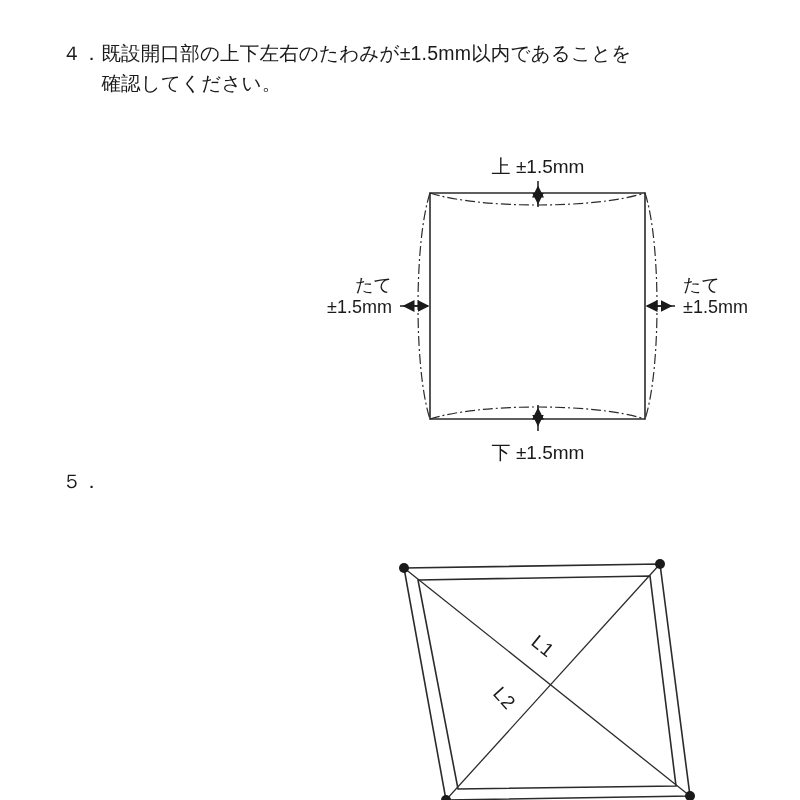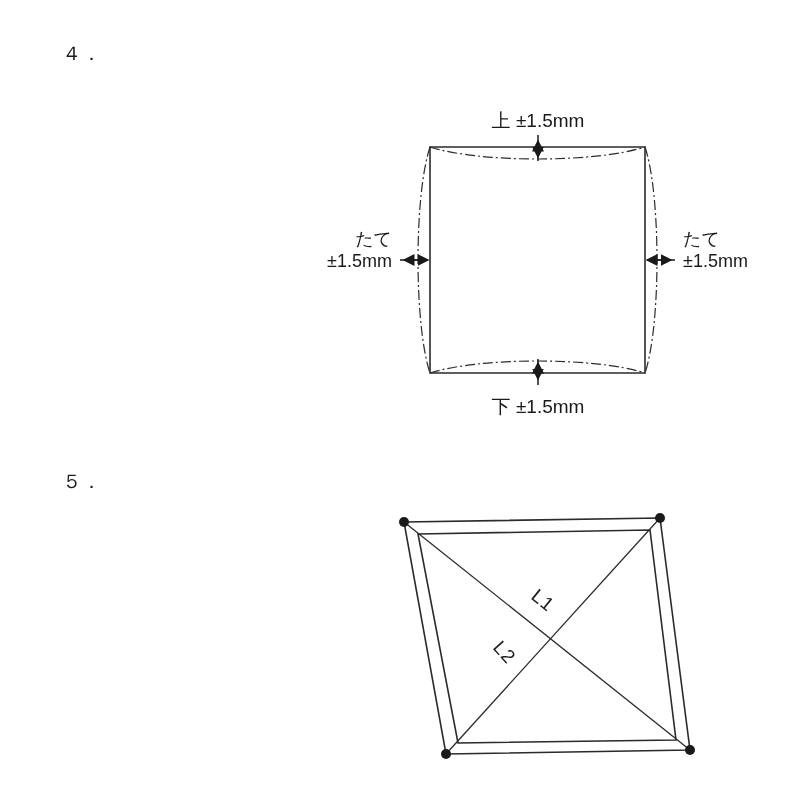--- a/index.html
+++ b/index.html
@@ -45,20 +45,21 @@
   }
   #instruction-5 {
     left: 62px;
     top: 466px;
     width: 690px;
   }
 
   
   .figure {
     position: absolute;
+    margin-top: 46px;
   }
   #figure-deflection {
     left: 300px;
     top: 105px;
     width: 470px;
     height: 330px;
   }
   #figure-diagonal {
     left: 360px;
     top: 500px;
@@ -86,20 +87,22 @@
     letter-spacing: 1px;
   }
 </style>
 </head>
 <body>
 
 <div class="page">
 
   <div class="instruction" id="instruction-4">
     <span class="num">４．</span>
+    <span class="txt">既設開口部の上下左右のたわみが±1.5mm以内であることを
+確認してください。</span>
   </div>
 
   <div class="figure" id="figure-deflection">
     <svg width="470" height="330" viewBox="0 0 470 330">
       <defs>
         <marker id="arrHead" markerWidth="8" markerHeight="8" refX="7" refY="4" orient="auto">
           <path d="M0,0 L8,4 L0,8 z" fill="#1a1a1a"></path>
         </marker>
       </defs>
 

